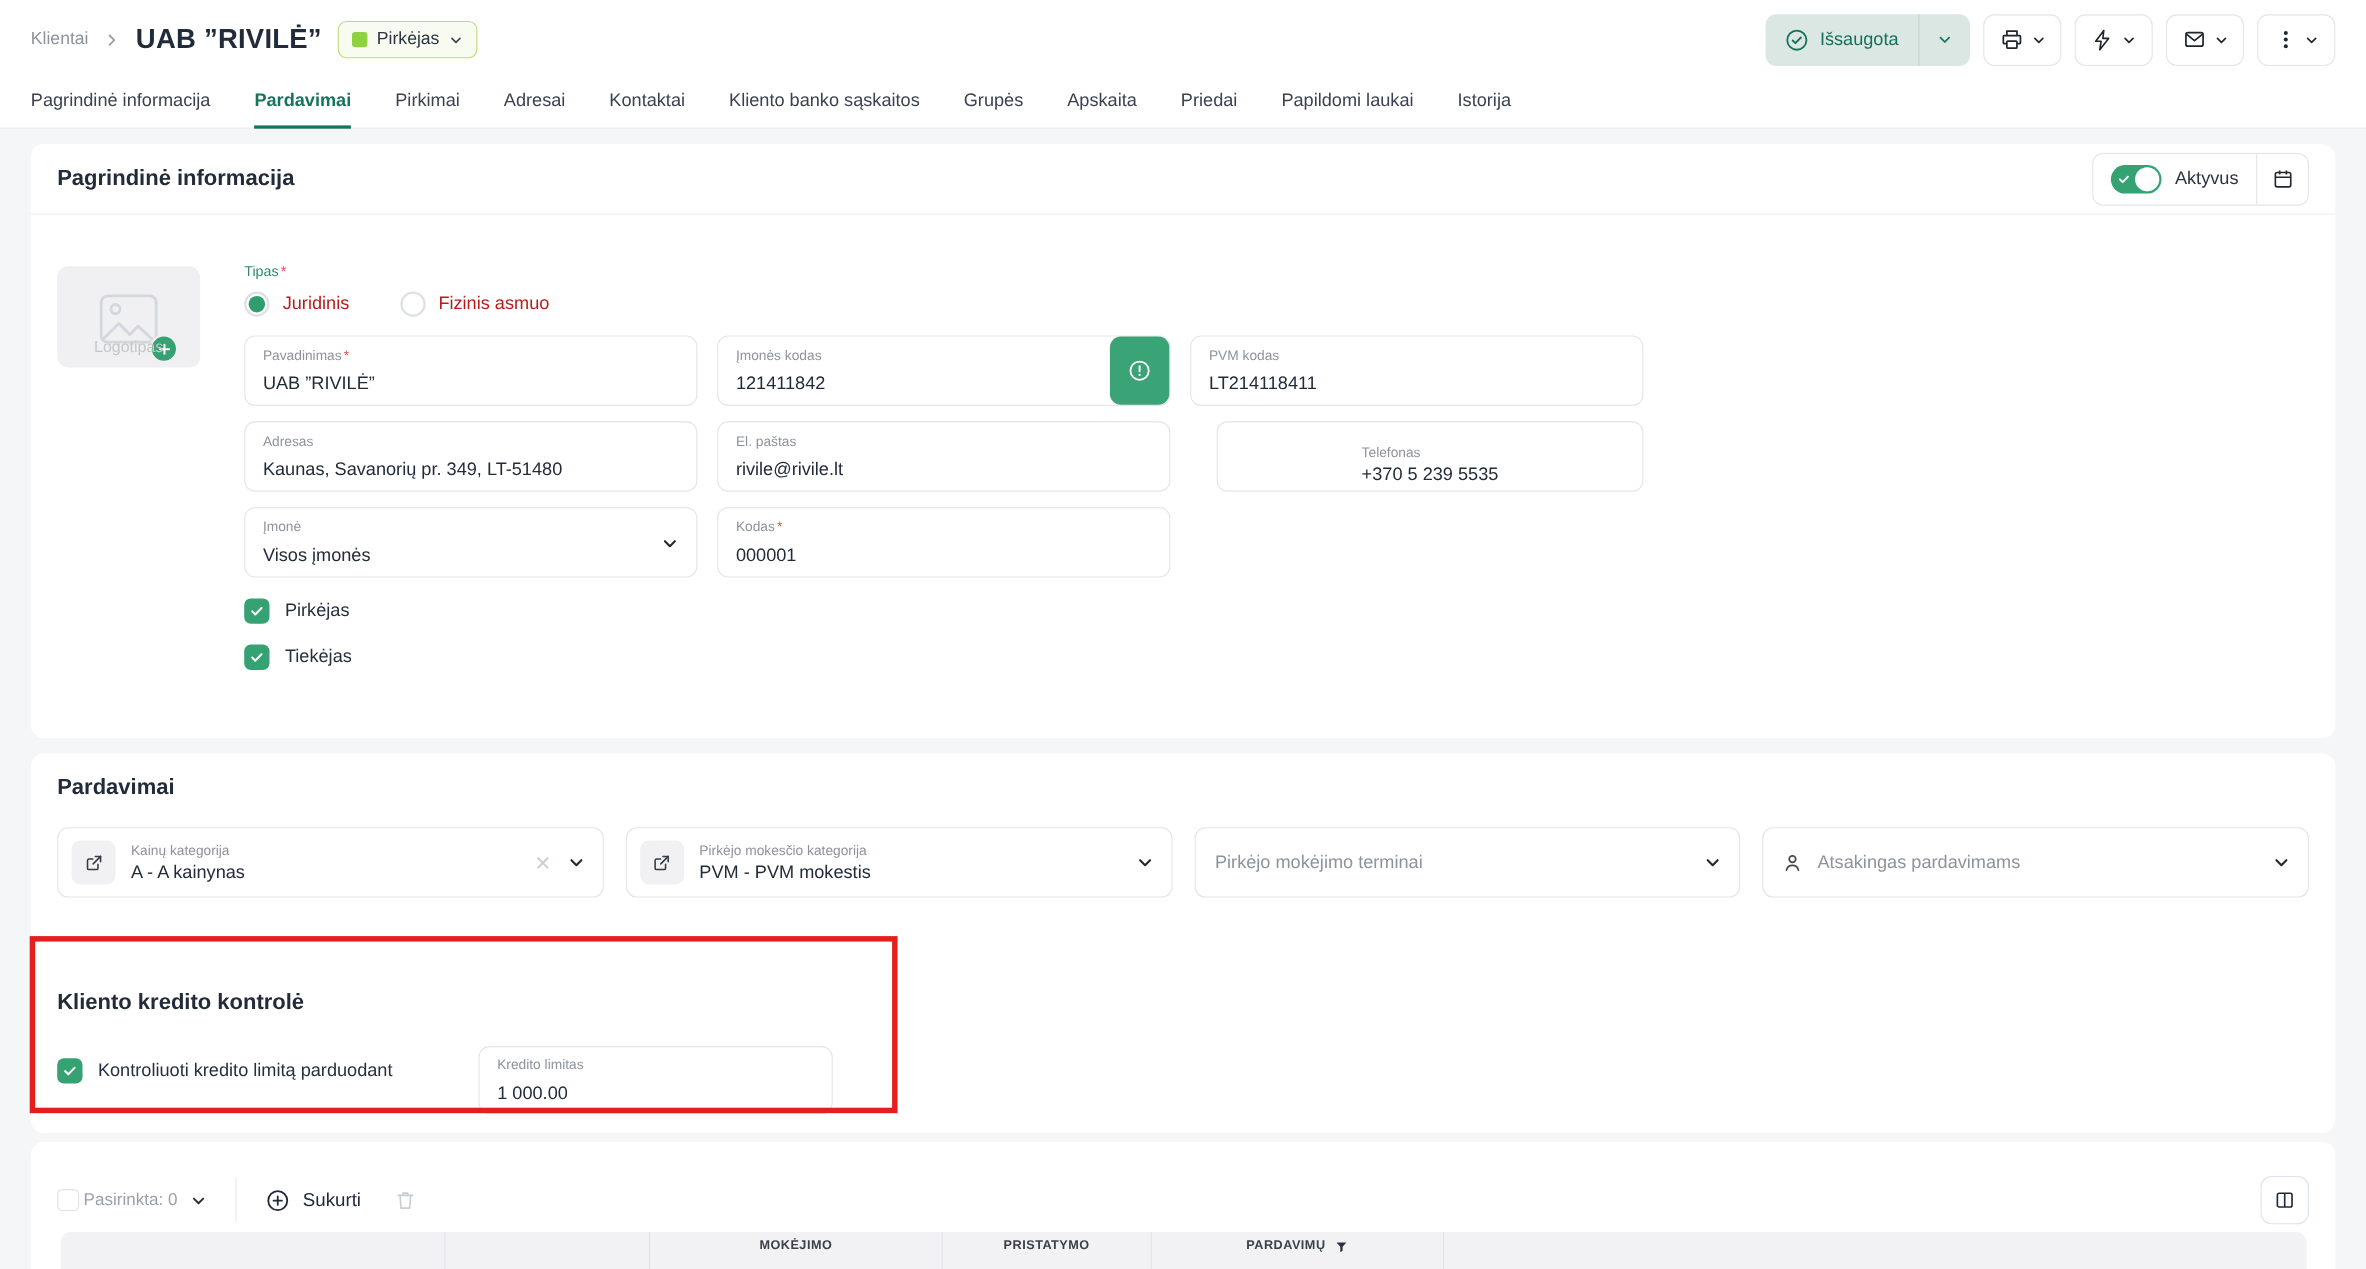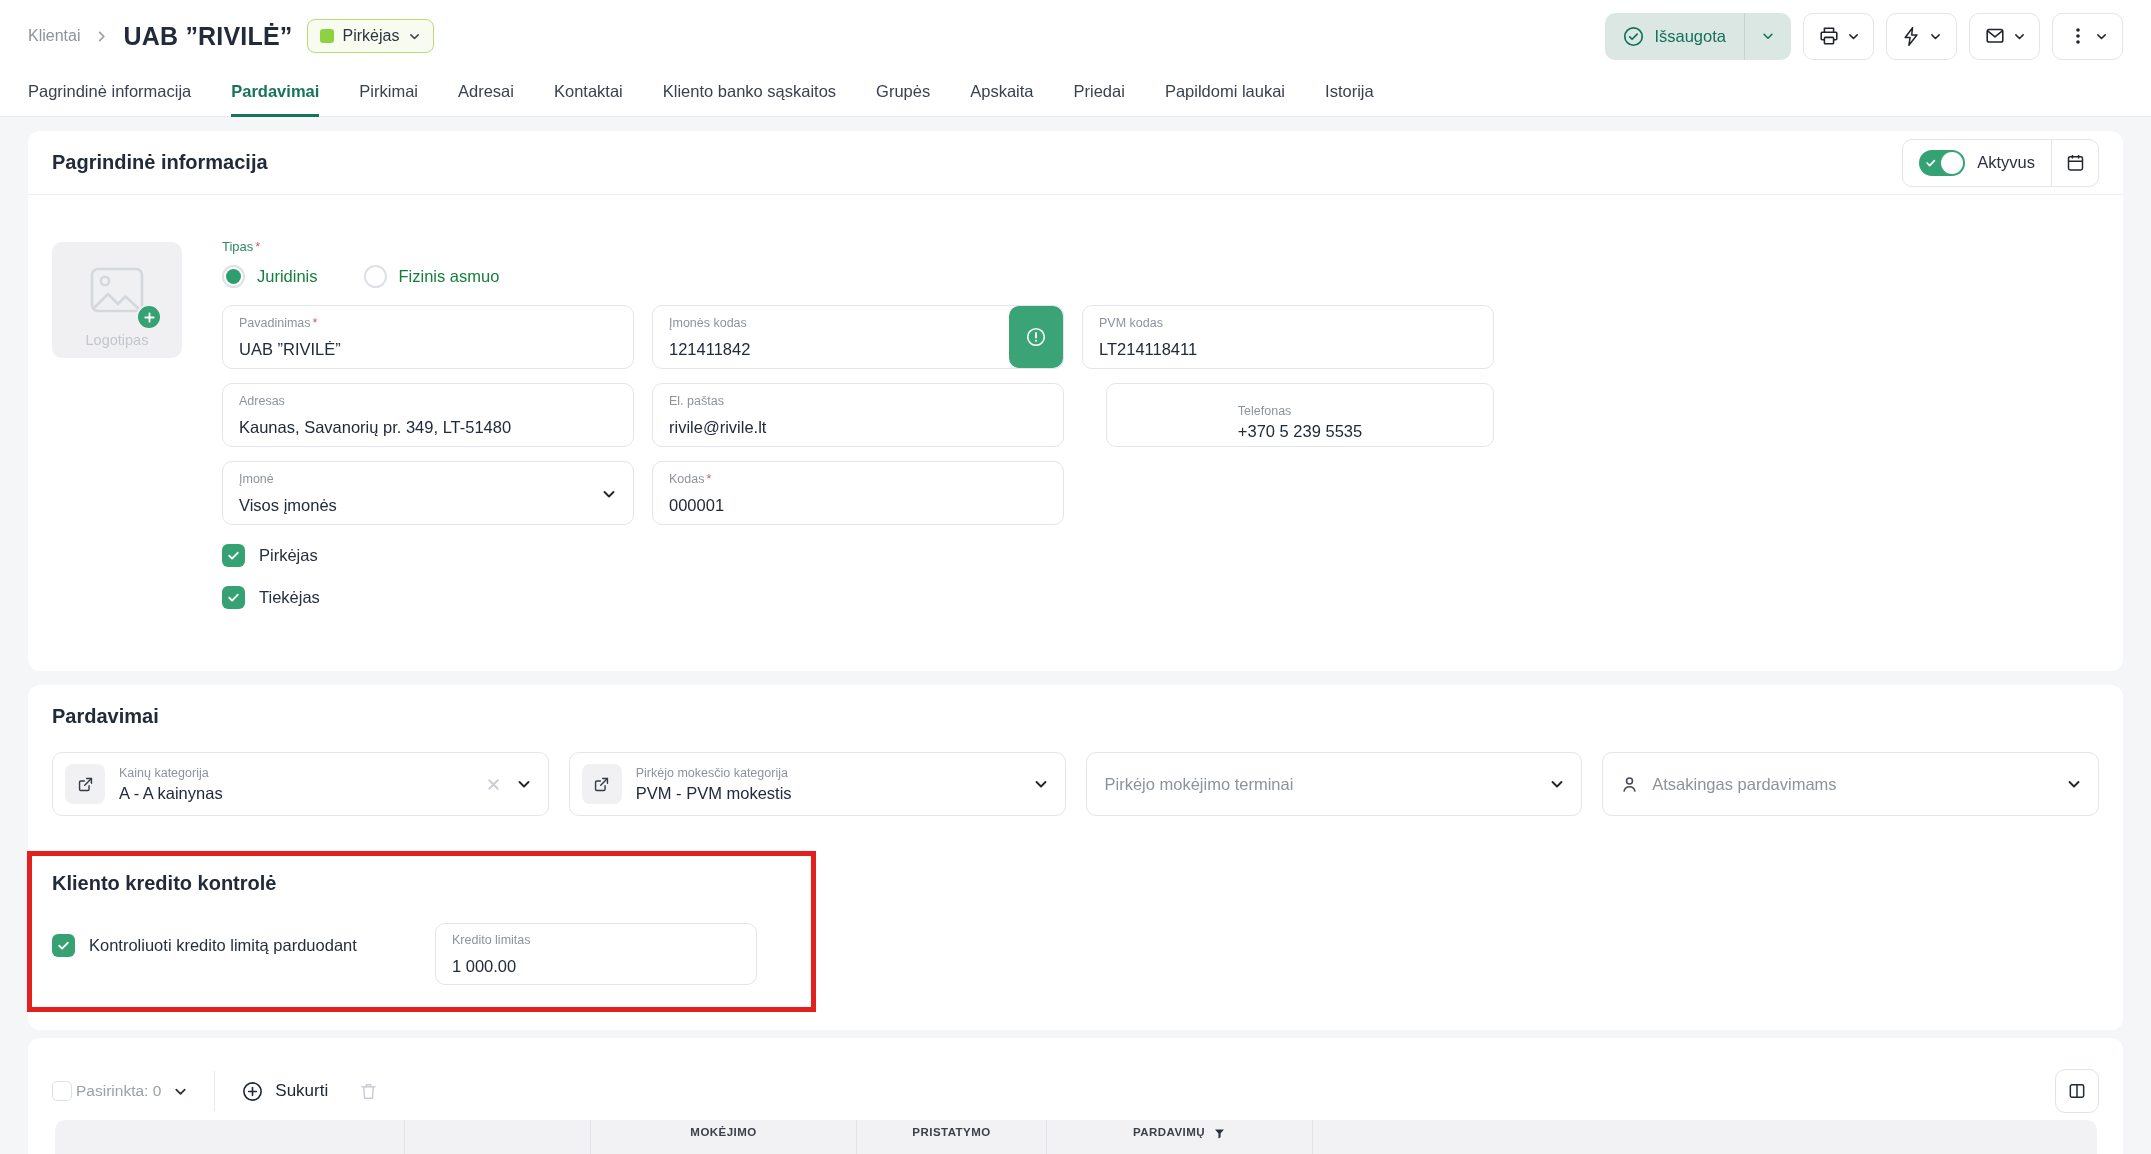--- a/index.html
+++ b/index.html
@@ -54,39 +54,39 @@
                  position:relative; }
   .toggle-pill .knob { position:absolute; right:2px; top:2px; width:22px; height:22px;
                        border-radius:50%; background:#fff; }
   .toggle-pill svg { position:absolute; left:6px; top:7px; }
   .toggle-label { font-size:16.5px; color:#2b3342; }
   .toggle-div { width:1px; background:#e3e5e9; }
   .toggle-cal { width:46px; display:flex; align-items:center; justify-content:center;
                 cursor:pointer; color:#23272e; }
 
   .card1-body { padding:20px 24px; position:relative; height:475px; }
-  .logo-box { position:absolute; left:24px; top:47px; width:130px; height:116px;
+  .logo-box { position:absolute; left:24px; top:47px; width:130px; height:92px;
               background:#f0f0f2; border-radius:10px; cursor:pointer; }
   .logo-box .img-ic { position:absolute; left:36px; top:22px; }
   .logo-plus { position:absolute; left:84px; top:62px; width:26px; height:26px;
                border-radius:50%; background:#34a273; border:2px solid #f0f0f2;
                display:flex; align-items:center; justify-content:center; color:#fff; }
   .logo-label { position:absolute; bottom:10px; width:100%; text-align:center;
                 color:#c3c7cc; font-size:14.5px; }
 
   .form-col { margin-left:170px; }
   .group-label { font-size:13px; color:#2e8b67; margin:24px 0 11px; }
   .req::after { content:"*"; color:#e05959; margin-left:2px; }
   .radio-row { display:flex; gap:46px; }
   .radio-item { display:flex; align-items:center; gap:12px; cursor:pointer; }
   .radio-circ { width:23px; height:23px; border-radius:50%; border:2px solid #dde1e5;
                 background:#fff; position:relative; }
   .radio-circ.sel::after { content:""; position:absolute; inset:2px; border-radius:50%;
                            background:#2f9e6e; }
-  .radio-item span { font-size:16.5px; color:#15803d; }
+  .radio-item span { font-size:16.5px; color:#b91c1c; }
 
   .fgrid { margin-top:17px; display:grid; grid-template-columns:repeat(3,412px);
            column-gap:18px; row-gap:14px; }
   .field { height:64px; border:1px solid #e3e5e9; border-radius:10px; padding:10px 16px;
            display:flex; flex-direction:column; justify-content:center; gap:10px;
            position:relative; background:#fff; cursor:text; }
   .f-label { font-size:12.5px; color:#8d939d; }
   .f-value { font-size:16.5px; color:#222b3a; }
   .info-btn { position:absolute; right:0; top:0; width:54px; height:62px; background:#3aa476;
               border-radius:10px; display:flex; align-items:center; justify-content:center;
@@ -113,21 +113,21 @@
         align-items:center; padding:0 16px 0 12px; gap:14px; cursor:pointer; background:#fff; }
   .dd-link { width:40px; height:40px; border-radius:8px; background:#f1f1f3;
              display:flex; align-items:center; justify-content:center; color:#343b46; cursor:pointer; }
   .dd-col { display:flex; flex-direction:column; gap:4px; }
   .dd-spacer { flex:1; }
   .dd-x { color:#c9ced5; cursor:pointer; }
   .dd-chev { color:#23272e; }
   .dd-ph { font-size:16.5px; color:#8d939d; }
   .dd-person { color:#434a53; margin-right:-2px; }
 
-  .credit-title { margin-top:56px; }
+  .credit-title { margin-top:84px; }
   .credit-row { display:flex; align-items:flex-start; margin-top:28px; }
   .credit-check { display:flex; align-items:center; gap:14px; margin-top:11px;
                   flex:0 0 383px; cursor:pointer; }
   .credit-check span { font-size:16.5px; color:#262f3e; }
   .limit-field { width:322px; height:62px; }
 
   .annotation-box { position:absolute; left:27px; top:851px; width:789px; height:161px;
                     border:5px solid #e3201d; pointer-events:none; z-index:6; }
 
   

